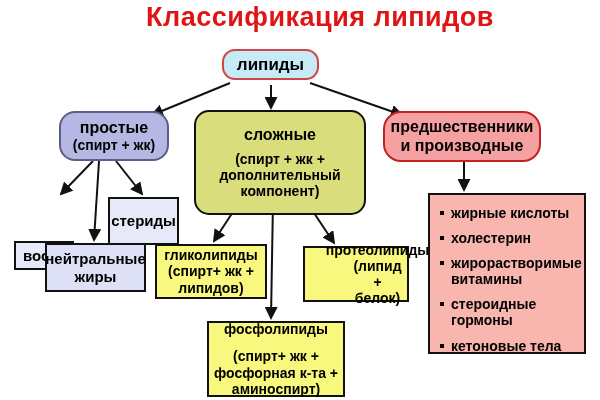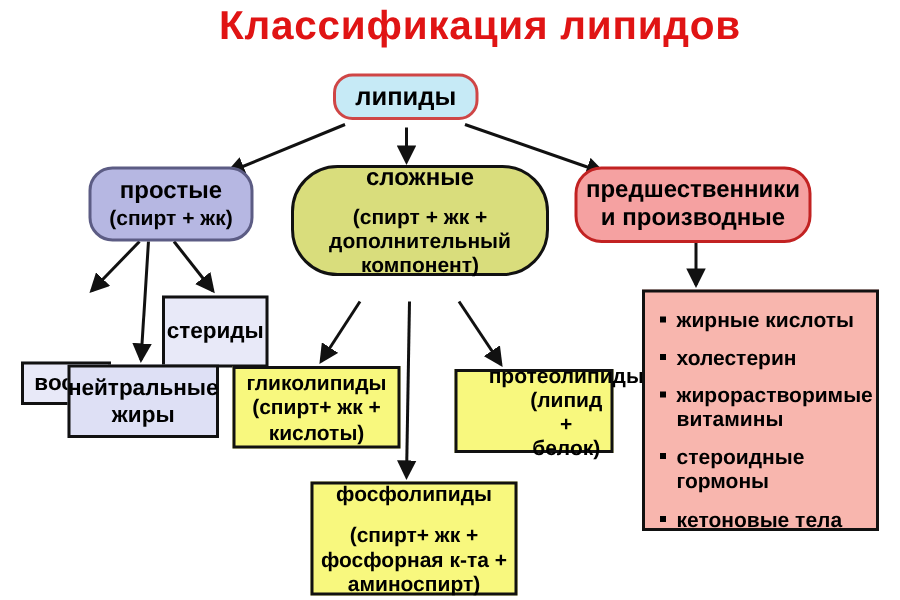--- a/index.html
+++ b/index.html
@@ -27,24 +27,24 @@
     border-radius:13px;font-size:17px;
   }
   #node-simple{
     left:59px;top:111px;width:110px;height:50px;
     background:var(--simple-fill,#b6b7e2);
     border:2px solid var(--simple-border,#5c5c84);
     border-radius:16px;font-size:16px;
   }
   #node-simple .formula{font-size:14px;}
   #node-complex{
-    left:194px;top:110px;width:172px;height:74px;
+    left:194px;top:110px;width:172px;height:105px;
     background:var(--complex-fill,#d9dd7c);
     border:2px solid var(--dark-border,#222);
-    border-radius:31px;font-size:16px;padding:4px 8px;
+    border-radius:15px;font-size:16px;padding:4px 8px;
   }
   #node-complex .formula{font-size:14px;margin-top:7px;}
   #node-precursors{
     left:383px;top:111px;width:158px;height:51px;
     background:var(--precursors-fill,#f5a1a1);
     border:2px solid var(--precursors-border,#c22222);
     border-radius:18px;font-size:16px;padding:0 6px;
   }
   .small-box{
     background:var(--simple-child-fill,#e8e9f8);
@@ -136,21 +136,21 @@
   <div id="node-sterids" class="abs node small-box">
     <span>стериды</span>
   </div>
 
   <div id="node-neutral" class="abs node">
     <span>нейтральные жиры</span>
   </div>
 
   <div id="node-glyco" class="abs node yellow-box">
     <span>гликолипиды</span>
-    <span class="formula">(спирт+ жк + кислоты)</span>
+    <span class="formula">(спирт+ жк + липидов)</span>
   </div>
 
   <div id="node-proteo" class="abs node yellow-box">
     <span>протеолипиды</span>
     <span class="formula">(липид + белок)</span>
   </div>
 
   <div id="node-phospho" class="abs node yellow-box">
     <span>фосфолипиды</span>
     <span class="formula">(спирт+ жк + фосфорная к-та + аминоспирт)</span>

